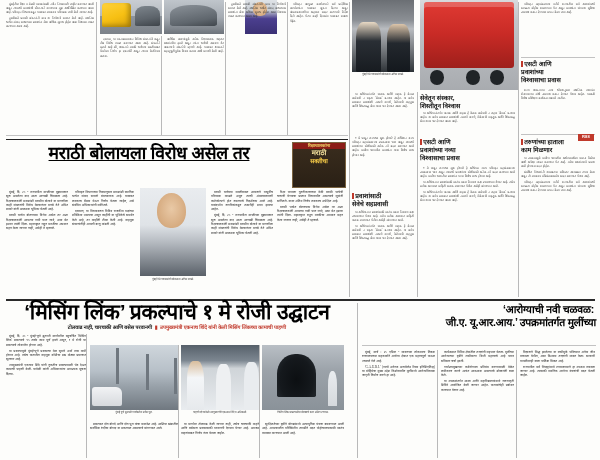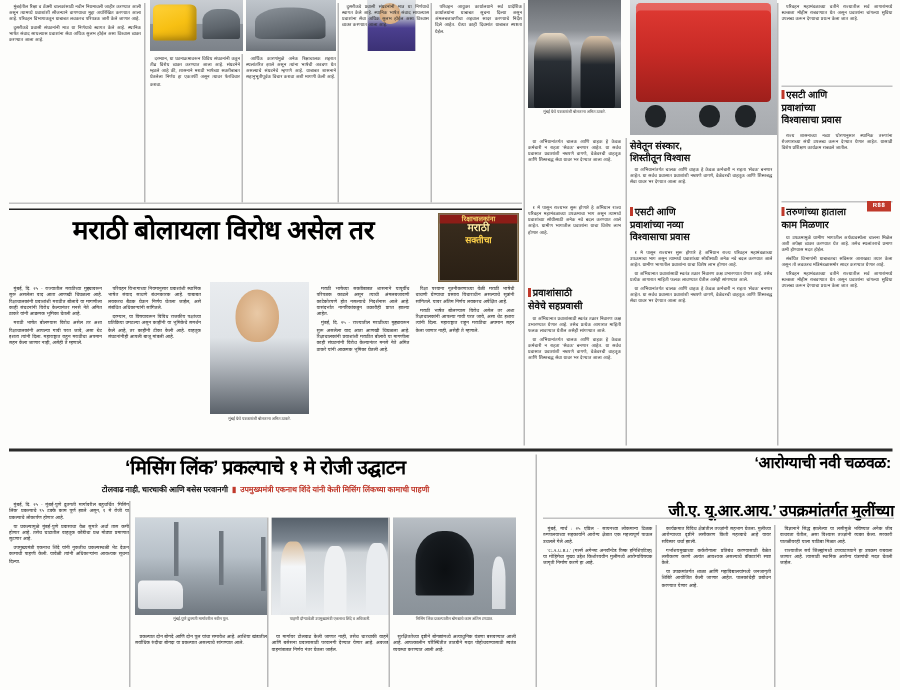--- a/index.html
+++ b/index.html
@@ -41,21 +41,21 @@
   .hrule.thick { height: 1.6px; background: #2a2a2a; }
 
   
   .hl-main {
     font-family: "Liberation Sans", "DejaVu Sans", sans-serif;
     font-weight: bold;
     color: #000;
     letter-spacing: -0.2px;
   }
   .hl-1 { font-size: 17.5px; line-height: 21px; text-align: center; }
-  .hl-2 { font-size: 13px; line-height: 18px; text-align: center; }
+  .hl-2 { font-size: 21px; line-height: 18px; text-align: center; }
   .hl-3 { font-size: 10.5px; line-height: 13px; text-align: right; }
   .hl-sub {
     font-family: "Liberation Serif", serif;
     font-weight: bold;
     font-size: 5.2px;
     line-height: 7px;
     text-align: center;
     color: #111;
   }
   .hl-sub .red { color: #c0392b; }
@@ -287,21 +287,21 @@
   <div class="hrule" style="left:6px; top:139px; width:342px; height:1.4px; background:#222;"></div>
 
   <div class="vrule" style="left:96px; top:2px; height:133px;"></div>
   <div class="vrule" style="left:161px; top:36px; height:99px;"></div>
   <div class="vrule" style="left:225px; top:2px; height:133px;"></div>
   <div class="vrule" style="left:287px; top:2px; height:133px;"></div>
   <div class="vrule" style="left:349px; top:2px; height:295px;"></div>
   <div class="vrule" style="left:417px; top:92px; height:205px;"></div>
   <div class="vrule" style="left:518px; top:2px; height:295px;"></div>
 
-  <div class="hl-main hl-1" style="position:absolute; left:10px; top:143px; width:278px;">मराठी बोलायला विरोध असेल तर</div>
+  <div class="hl-main hl-1" style="position:absolute; left:10px; top:143px; width:278px;text-decoration:underline;">मराठी बोलायला विरोध असेल तर</div>
 
   <div class="banner" style="left:292px; top:142px; width:52px; height:44px;">
     <div class="b1">रिक्षाचालकांना</div>
     <div class="b2">मराठी</div>
     <div class="b3">सक्तीचा</div>
   </div>
 
   <div class="tcol" style="position:absolute; left:6px; top:190px; width:62px; height:104px;">
     <p>मुंबई, दि. २५ - राज्यातील मराठीच्या मुद्द्यावरून सुरू असलेला वाद आता आणखी चिघळला आहे. रिक्षाचालकांनी प्रवाशांशी मराठीत बोलावे या मागणीला काही संघटनांनी विरोध केल्यानंतर मनसे नेते अमित ठाकरे यांनी आक्रमक भूमिका घेतली आहे.</p>
     <p>मराठी भाषेत बोलण्यास विरोध असेल तर अशा रिक्षाचालकांनी आपल्या गावी परत जावे, असा थेट इशारा त्यांनी दिला. महाराष्ट्रात राहून मराठीचा अपमान सहन केला जाणार नाही, असेही ते म्हणाले.</p>
@@ -394,21 +394,21 @@
   <div class="tcol" style="position:absolute; left:181px; top:422px; width:78px; height:36px;">
     <p>या मार्गावर टोलवाढ केली जाणार नाही, तसेच चारचाकी वाहने आणि बसेसना प्रवासासाठी परवानगी देण्यात येणार आहे. अवजड वाहनांबाबत निर्णय नंतर घेतला जाईल.</p>
   </div>
   <div class="tcol" style="position:absolute; left:262px; top:422px; width:82px; height:36px;">
     <p>सुरक्षिततेच्या दृष्टीने बोगद्यांमध्ये अत्याधुनिक यंत्रणा बसवण्यात आली आहे. आपत्कालीन परिस्थितीत तातडीने मदत पोहोचवण्यासाठी स्वतंत्र व्यवस्था करण्यात आली आहे.</p>
   </div>
 
   <div class="tcol" style="position:absolute; left:352px; top:334px; width:0px; height:0px;"></div>
 
   <div class="hl-main hl-3" style="position:absolute; left:366px; top:303px; width:228px;">‘आरोग्याची नवी चळवळ:</div>
-  <div class="hl-main hl-3" style="position:absolute; left:362px; top:316px; width:234px;margin-top:19px;">जी.ए. यू.आर.आय.’ उपक्रमांतर्गत मुलींच्या</div>
+  <div class="hl-main hl-3" style="position:absolute; left:362px; top:316px; width:234px;">जी.ए. यू.आर.आय.’ उपक्रमांतर्गत मुलींच्या</div>
 
   <div class="hrule thin" style="left:362px; top:345px; width:234px;"></div>
 
   <div class="tcol" style="position:absolute; left:362px; top:350px; width:73px; height:108px;">
     <p>मुंबई, मार्च : २५ एप्रिल - सायनच्या लोकमान्य टिळक रुग्णालयाच्या सहकार्याने आरोग्य क्षेत्रात एक महत्त्वपूर्ण पाऊल उचलले गेले आहे.</p>
     <p>'G.A.U.R.I.' (गर्ल्स अगेन्स्ट अनवॉन्टेड रिस्क इनिशिएटिव्ह) या मोहिमेचा मुख्य उद्देश किशोरवयीन मुलींमध्ये आरोग्यविषयक जागृती निर्माण करणे हा आहे.</p>
   </div>
   <div class="tcol" style="position:absolute; left:441px; top:350px; width:73px; height:108px;">
     <p>कार्यक्रमात विविध क्षेत्रांतील तज्ज्ञांनी सहभाग घेतला. मुलींच्या आरोग्याच्या दृष्टीने लसीकरण किती महत्त्वाचे आहे यावर सविस्तर चर्चा झाली.</p>
     <p>गर्भाशयमुखाच्या कर्करोगाला प्रतिबंध करण्यासाठी वेळेत लसीकरण करणे अत्यंत आवश्यक असल्याचे डॉक्टरांनी स्पष्ट केले.</p>

